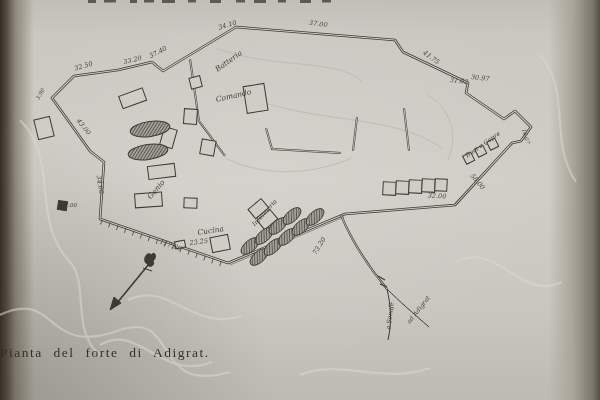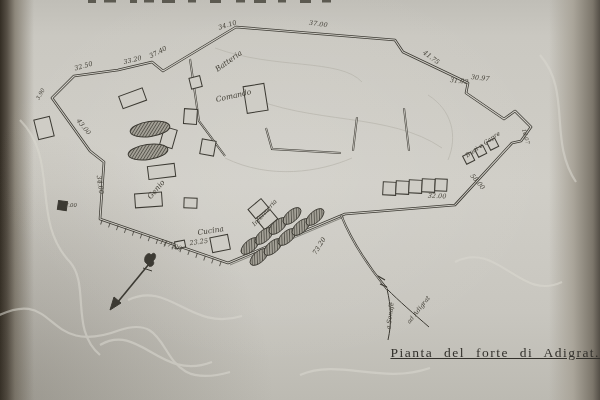--- a/index.html
+++ b/index.html
@@ -12,22 +12,22 @@
       linear-gradient(90deg, #332d24 0px, #564f45 7px, #8d877b 15px, rgba(141,135,123,0) 34px),
       linear-gradient(270deg, #544f47 0%, #7c766b 1.2%, #aaa59a 4.5%, rgba(170,165,154,0) 8.5%),
       linear-gradient(180deg, #c0beb7 0%, #cac8c1 9%, #d0cec7 46%, #c8c6bf 78%, #bcbab2 100%);
   }
   svg text{font-family:"DejaVu Serif", serif;font-style:italic;fill:#454239;}
   .num{font-size:6.5px;}
   .num-sm{font-size:5.5px;}
   .lbl{font-size:7.5px;}
   .lbl-sm{font-size:6.2px;}
   .caption{
-    position:absolute;left:0;right:0;top:345px;text-align:right;
-    font-size:13.5px;color:#33312c;letter-spacing:1.5px;word-spacing:6px;text-decoration:underline;
+    position:absolute;left:0;right:0;top:345px;text-align:left;
+    font-size:13.5px;color:#33312c;letter-spacing:1.5px;word-spacing:6px;
   }
 </style>
 </head>
 <body>
 
 <div class="photo">
 
 <svg width="600" height="400" viewBox="0 0 600 400">
   <defs>
     <pattern id="hatch" width="2.6" height="2.6" patternUnits="userSpaceOnUse" patternTransform="rotate(40)">

